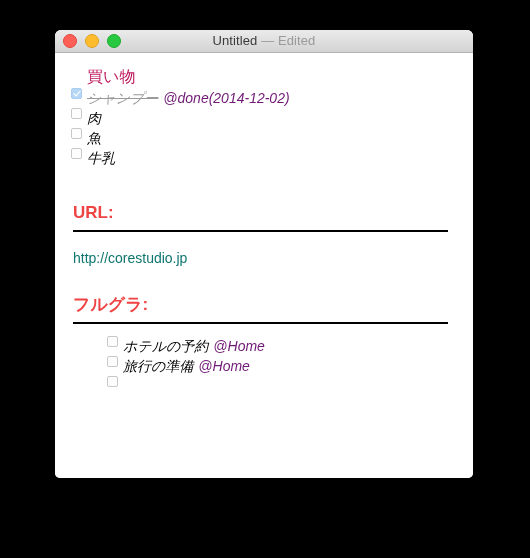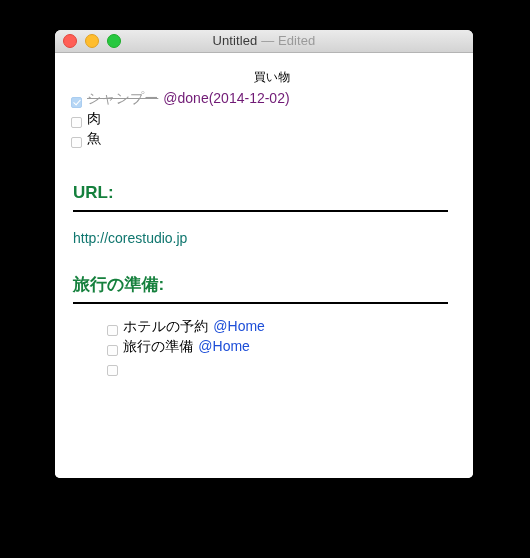--- a/index.html
+++ b/index.html
@@ -77,35 +77,35 @@
     flex: 1 1 auto;
     background: #ffffff;
     padding: 14px 16px 10px 16px;
     box-sizing: border-box;
     overflow: hidden;
     font-size: 14px;
     color: #000;
   }
 
   .project-title {
-    color: #000000;
-    font-size: 12px;
+    color: #be185d;
+    font-size: 16px;
     line-height: 20px;
     padding-left: 16px;
     margin-bottom: 1px;
     white-space: nowrap;
-    text-align: center;
   }
 
   .task {
     display: flex;
-    align-items: flex-end;
+    align-items: flex-start;
     line-height: 20px;
     height: 20px;
     white-space: nowrap;
+    font-style: italic;
   }
 
   
   .cbox {
     width: 11px;
     height: 11px;
     box-sizing: border-box;
     border-radius: 2px;
     flex: 0 0 11px;
     margin-right: 5px;
@@ -140,29 +140,29 @@
     color: #9a9a9a;
     text-decoration: line-through;
     text-decoration-color: #9a9a9a;
   }
 
   .tag {
     font-size: 14px;
     margin-left: 5px;
   }
   .tag-done { color: #701a75; }
-  .tag-ctx  { color: #1d4ed8; }
+  .tag-ctx  { color: #701a75; }
 
   
   .section { margin-top: 0; }
 
   .section-heading {
     font-size: 17px;
     font-weight: bold;
-    color: #15803d;
+    color: #ef4444;
     line-height: 22px;
     margin: 0;
     padding-left: 2px;
     white-space: nowrap;
   }
 
   .rule {
     border: 0;
     border-top: 2px solid #000;
     margin: 6px 0 0 2px;
@@ -216,35 +216,39 @@
             <span class="tag tag-done">@done(2014-12-02)</span>
           </div>
           <div class="task">
             <span class="cbox cbox-unchecked"></span>
             <span class="task-text">肉</span>
           </div>
           <div class="task">
             <span class="cbox cbox-unchecked"></span>
             <span class="task-text">魚</span>
           </div>
+          <div class="task">
+            <span class="cbox cbox-unchecked"></span>
+            <span class="task-text">牛乳</span>
+          </div>
         </div>
     </div>
 
     <div class="spacer-lg"></div>
 
     <div class="section">
       <div class="section-heading">URL:</div>
       <hr class="rule">
       <div class="url-line">http://corestudio.jp</div>
     </div>
 
     <div class="spacer-md"></div>
 
     <div class="section">
-      <div class="section-heading">旅行の準備:</div>
+      <div class="section-heading">フルグラ:</div>
       <hr class="rule">
       <div class="indented-list" id="travel-tasks">
           <div class="task">
             <span class="cbox cbox-unchecked"></span>
             <span class="task-text">ホテルの予約</span>
             <span class="tag tag-ctx">@Home</span>
           </div>
           <div class="task">
             <span class="cbox cbox-unchecked"></span>
             <span class="task-text">旅行の準備</span>

